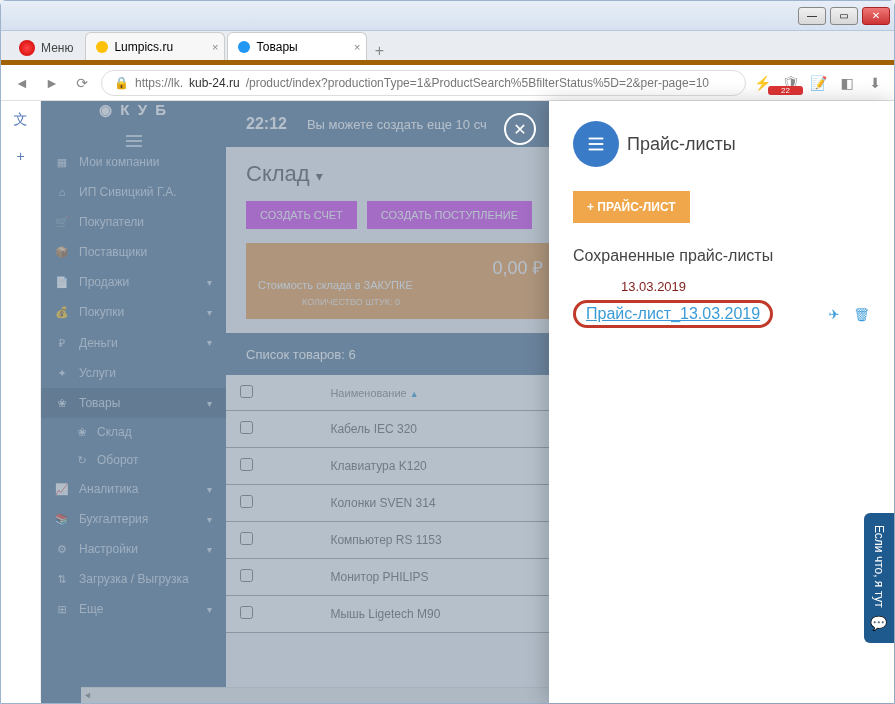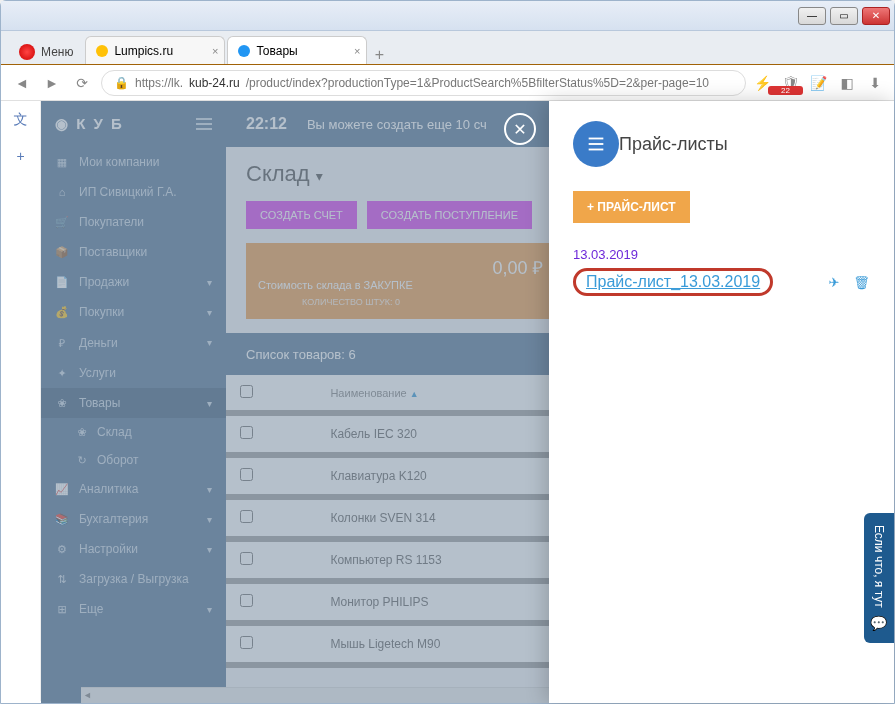--- a/index.html
+++ b/index.html
@@ -5,21 +5,21 @@
 * { margin: 0; padding: 0; box-sizing: border-box; font-family: Arial, sans-serif; }
 body { background: #f0f0f0; width: 895px; height: 704px; overflow: hidden; position: relative; }
 
 
 .window { width: 895px; height: 704px; background: #fff; border: 1px solid #9db3cb; border-radius: 6px 6px 0 0; position: relative; }
 .titlebar { height: 30px; background: linear-gradient(#e8eef7,#d6e1f0); border-bottom: 1px solid #b8c8dc; display: flex; justify-content: flex-end; align-items: center; padding-right: 4px; gap: 4px; }
 .winbtn { width: 28px; height: 18px; border: 1px solid #888; border-radius: 3px; display: flex; align-items: center; justify-content: center; font-size: 10px; background: linear-gradient(#f0f0f0,#d8d8d8); cursor: pointer; }
 .winbtn.close { background: linear-gradient(#e77,#c33); color: #fff; border-color: #a22; }
 
 
-.tabstrip { height: 34px; background: #e9edf2; display: flex; align-items: flex-end; padding-left: 8px; gap: 2px; border-bottom: 1px solid #a16207; }
+.tabstrip { height: 34px; background: #e9edf2; display: flex; align-items: flex-end; padding-left: 8px; gap: 2px; border-bottom: 5px solid #a16207; }
 .menu-btn { display: flex; align-items: center; gap: 6px; padding: 4px 10px; font-size: 12px; color: #444; cursor: pointer; }
 .opera-logo { width: 16px; height: 16px; background: radial-gradient(circle,#ff4444,#cc0000); border-radius: 50%; }
 .tab { height: 28px; padding: 0 28px 0 10px; background: #f7f7f7; border: 1px solid #ccc; border-bottom: none; border-radius: 6px 6px 0 0; display: flex; align-items: center; gap: 6px; font-size: 12px; min-width: 140px; position: relative; cursor: pointer; }
 .tab.active { background: #fff; }
 .tab-close { position: absolute; right: 6px; font-size: 11px; color: #888; }
 .favicon { width: 12px; height: 12px; background: #ffc107; border-radius: 50%; }
 .favicon.blue { background: #2196f3; }
 .newtab { width: 20px; font-size: 16px; color: #888; text-align: center; cursor: pointer; }
 
 
@@ -34,21 +34,21 @@
 
 .browser-sidebar { position: absolute; left: 0; top: 100px; width: 40px; height: 600px; background: #fff; border-right: 1px solid #eee; display: flex; flex-direction: column; align-items: center; padding-top: 8px; gap: 14px; }
 .bs-icon { width: 22px; height: 22px; color: #5a7cb8; font-size: 14px; display: flex; align-items: center; justify-content: center; cursor: pointer; }
 
 
 .content { position: absolute; left: 40px; top: 100px; right: 0; bottom: 0; background: #fff; }
 .dim-overlay { position: absolute; inset: 0; background: rgba(120,140,160,0.55); z-index: 5; }
 
 
 .app-sidebar { position: absolute; left: 0; top: 0; width: 185px; height: 100%; background: #5b7a99; color: #cdd9e5; font-size: 13px; z-index: 2; }
-.app-logo { height: 46px; display: flex; align-items: center; justify-content: space-between; padding: 0 14px; color: #fff; font-weight: bold; font-size: 15px; letter-spacing: 2px; }
+.app-logo { height: 46px; display: flex; align-items: center; justify-content: space-between; padding: 0 14px; color: #fff; font-weight: bold; font-size: 15px; letter-spacing: 2px; flex-direction: column; }
 .hamburger { width: 16px; display: flex; flex-direction: column; gap: 3px; }
 .hamburger span { height: 2px; background: #cdd9e5; }
 .side-item { padding: 8px 14px; display: flex; align-items: center; gap: 10px; cursor: pointer; font-size: 12px; }
 .side-item.active { background: #4a6784; }
 .side-item .arrow { margin-left: auto; font-size: 10px; }
 .side-sub { padding: 7px 14px 7px 34px; font-size: 12px; cursor: pointer; display: flex; align-items: center; gap: 8px; }
 .side-icon { width: 14px; text-align: center; font-size: 11px; }
 
 
 .main { position: absolute; left: 185px; top: 0; right: 0; height: 100%; background: #f5f6f8; padding: 0; z-index: 1; }
@@ -60,34 +60,34 @@
 .btn-orange { background: #d946ef; color: #fff; padding: 8px 14px; font-size: 11px; border: none; cursor: pointer; }
 .stat-cards { padding: 0 20px 14px; display: flex; gap: 10px; }
 .stat-card { flex: 1; padding: 12px; color: #fff; font-size: 11px; }
 .stat-card.orange { background: #f0a050; }
 .stat-card.teal { background: #3fb8b0; }
 .stat-val { font-size: 18px; text-align: right; }
 .stat-foot { font-size: 9px; opacity: 0.8; margin-top: 6px; padding-left: 44px; }
 .list-header { background: #5b7a99; color: #fff; padding: 10px 20px; display: flex; justify-content: space-between; align-items: center; font-size: 13px; }
 .list-header button { background: transparent; border: 1px solid #fff; color: #fff; padding: 4px 10px; font-size: 11px; cursor: pointer; }
 .table { width: 100%; border-collapse: collapse; font-size: 12px; color: #666; }
-.table th, .table td { padding: 10px 8px; text-align: left; border-bottom: 6px solid #a3a3a3; background: #fff; }
+.table th, .table td { padding: 10px 8px; text-align: left; border-bottom: 1px solid #a3a3a3; background: #fff; }
 .table th { color: #888; font-weight: normal; font-size: 11px; }
 .table input[type=checkbox] { margin: 0 6px; }
 .sort { color: #3a9bd8; font-size: 9px; }
 
 
 .panel { position: absolute; right: 0; top: 0; width: 345px; height: 100%; background: #fff; z-index: 10; box-shadow: -3px 0 20px rgba(0,0,0,0.2); padding: 20px 24px; }
-.panel-header { display: flex; align-items: center; gap: 0; margin-bottom: 24px; }
+.panel-header { display: flex; align-items: center; gap: 8px; margin-bottom: 24px; }
 .panel-icon { width: 46px; height: 46px; border-radius: 50%; background: #3a7bc8; display: flex; align-items: center; justify-content: center; }
 .panel-icon svg { fill: #fff; }
 .panel-title { font-size: 18px; color: #444; }
 .btn-add { background: #f0a64a; color: #fff; border: none; padding: 9px 14px; font-size: 12px; font-weight: bold; cursor: pointer; margin-bottom: 24px; }
 .saved-title { font-size: 16px; color: #444; margin-bottom: 14px; }
-.saved-date { font-size: 13px; color: #6d28d9; margin-bottom: 6px; }
+.saved-date { font-size: 13px; color: #7f1d1d; margin-bottom: 6px; margin-left: 48px; }
 .saved-row { display: flex; align-items: center; justify-content: space-between; }
 .saved-link { color: #3a9bd8; font-size: 16px; text-decoration: underline; cursor: pointer; }
 .highlight-ring { border: 3px solid #c0392b; border-radius: 14px; padding: 2px 10px; display: inline-block; }
 .row-actions { display: flex; gap: 14px; color: #3a9bd8; font-size: 13px; }
 .row-actions span { cursor: pointer; }
 
 
 .overlay-close { position: absolute; top: 12px; right: 358px; z-index: 11; width: 32px; height: 32px; border: 2px solid #fff; border-radius: 50%; color: #fff; display: flex; align-items: center; justify-content: center; font-size: 16px; cursor: pointer; }
 
 
@@ -325,20 +325,21 @@
         <div class="panel-icon">
           <svg width="22" height="22" viewBox="0 0 24 24">
               <rect x="4" y="5" width="16" height="2"></rect>
               <rect x="4" y="11" width="16" height="2"></rect>
               <rect x="4" y="17" width="16" height="2"></rect>
             </svg>
         </div>
         <div class="panel-title">Прайс-листы</div>
       </div>
       <button class="btn-add">+ ПРАЙС-ЛИСТ</button>
+      <div class="saved-title">Сохраненные прайс-листы</div>
       <div class="saved-date">13.03.2019</div>
       <div class="saved-row">
         <span class="highlight-ring">
           <span class="saved-link">Прайс-лист_13.03.2019</span>
         </span>
         <div class="row-actions">
           <span>✈</span>
           <span>🗑</span>
         </div>
       </div>

